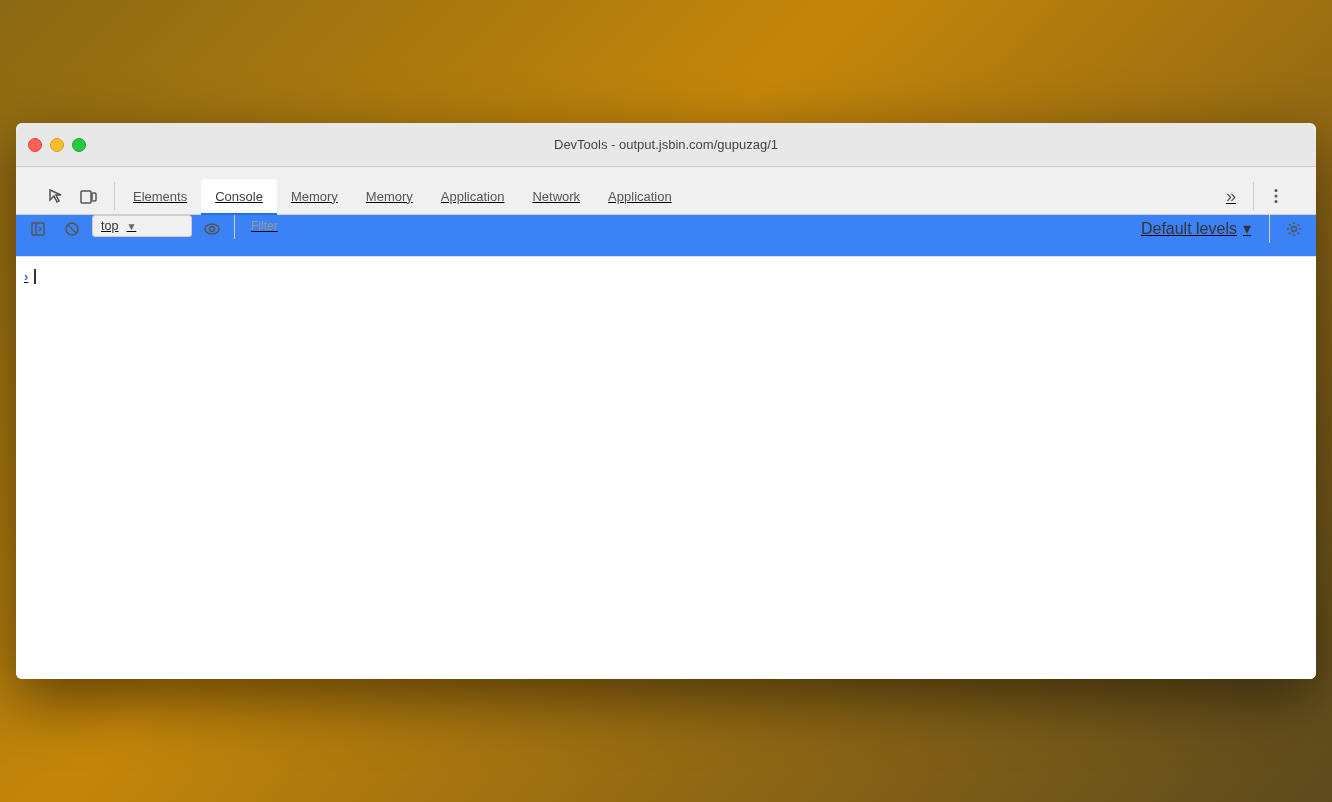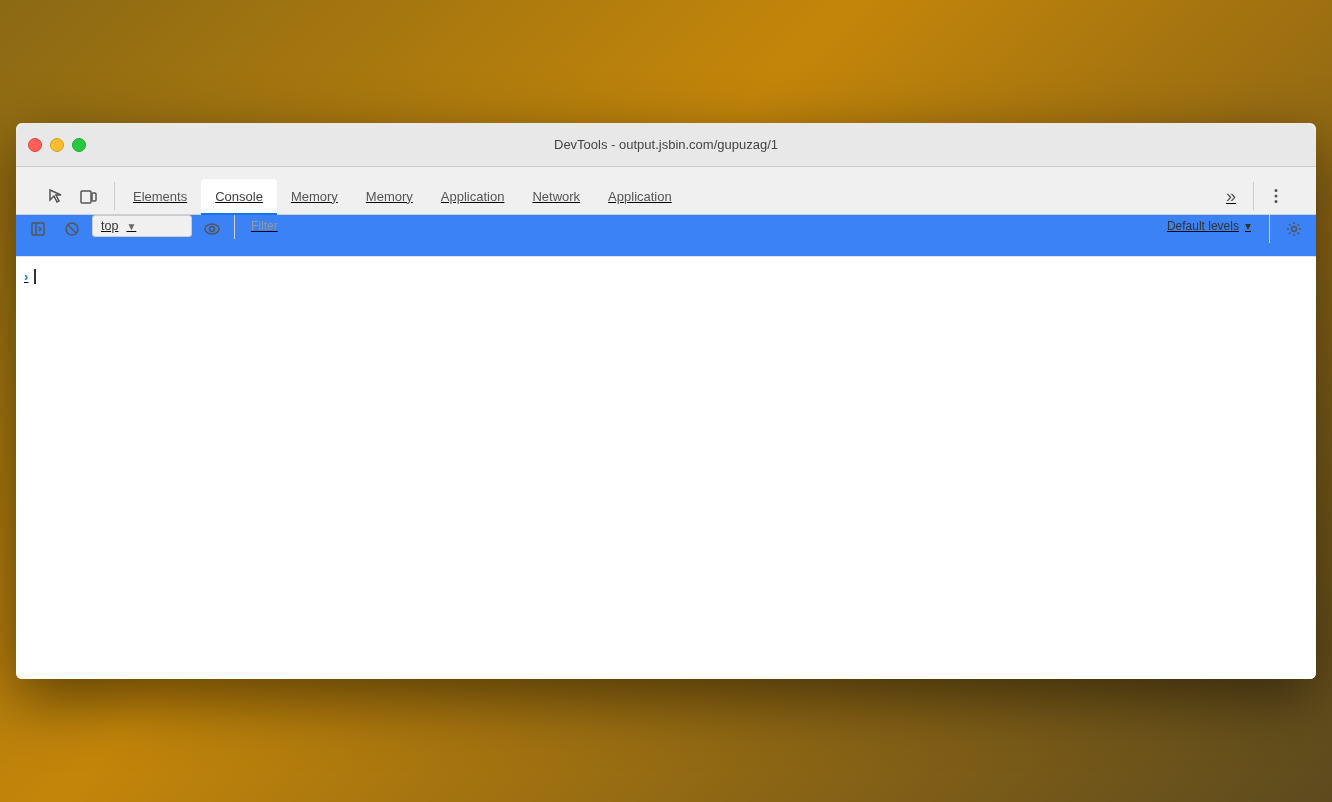--- a/index.html
+++ b/index.html
@@ -242,21 +242,21 @@
     }
 
     .filter-input::placeholder { color: #999; }
 
     .levels-selector {
       display: flex;
       align-items: center;
       background: transparent;
       border: none;
       cursor: pointer;
-      font-size: 12px;
+      font-size: 16px;
       color: #333;
       gap: 6px;
       padding: 4px 8px;
     }
 
     .console-toolbar-right-sep {
       width: 1px;
       height: 28px;
       background: #d0d0d0;
       margin: 0 4px;

